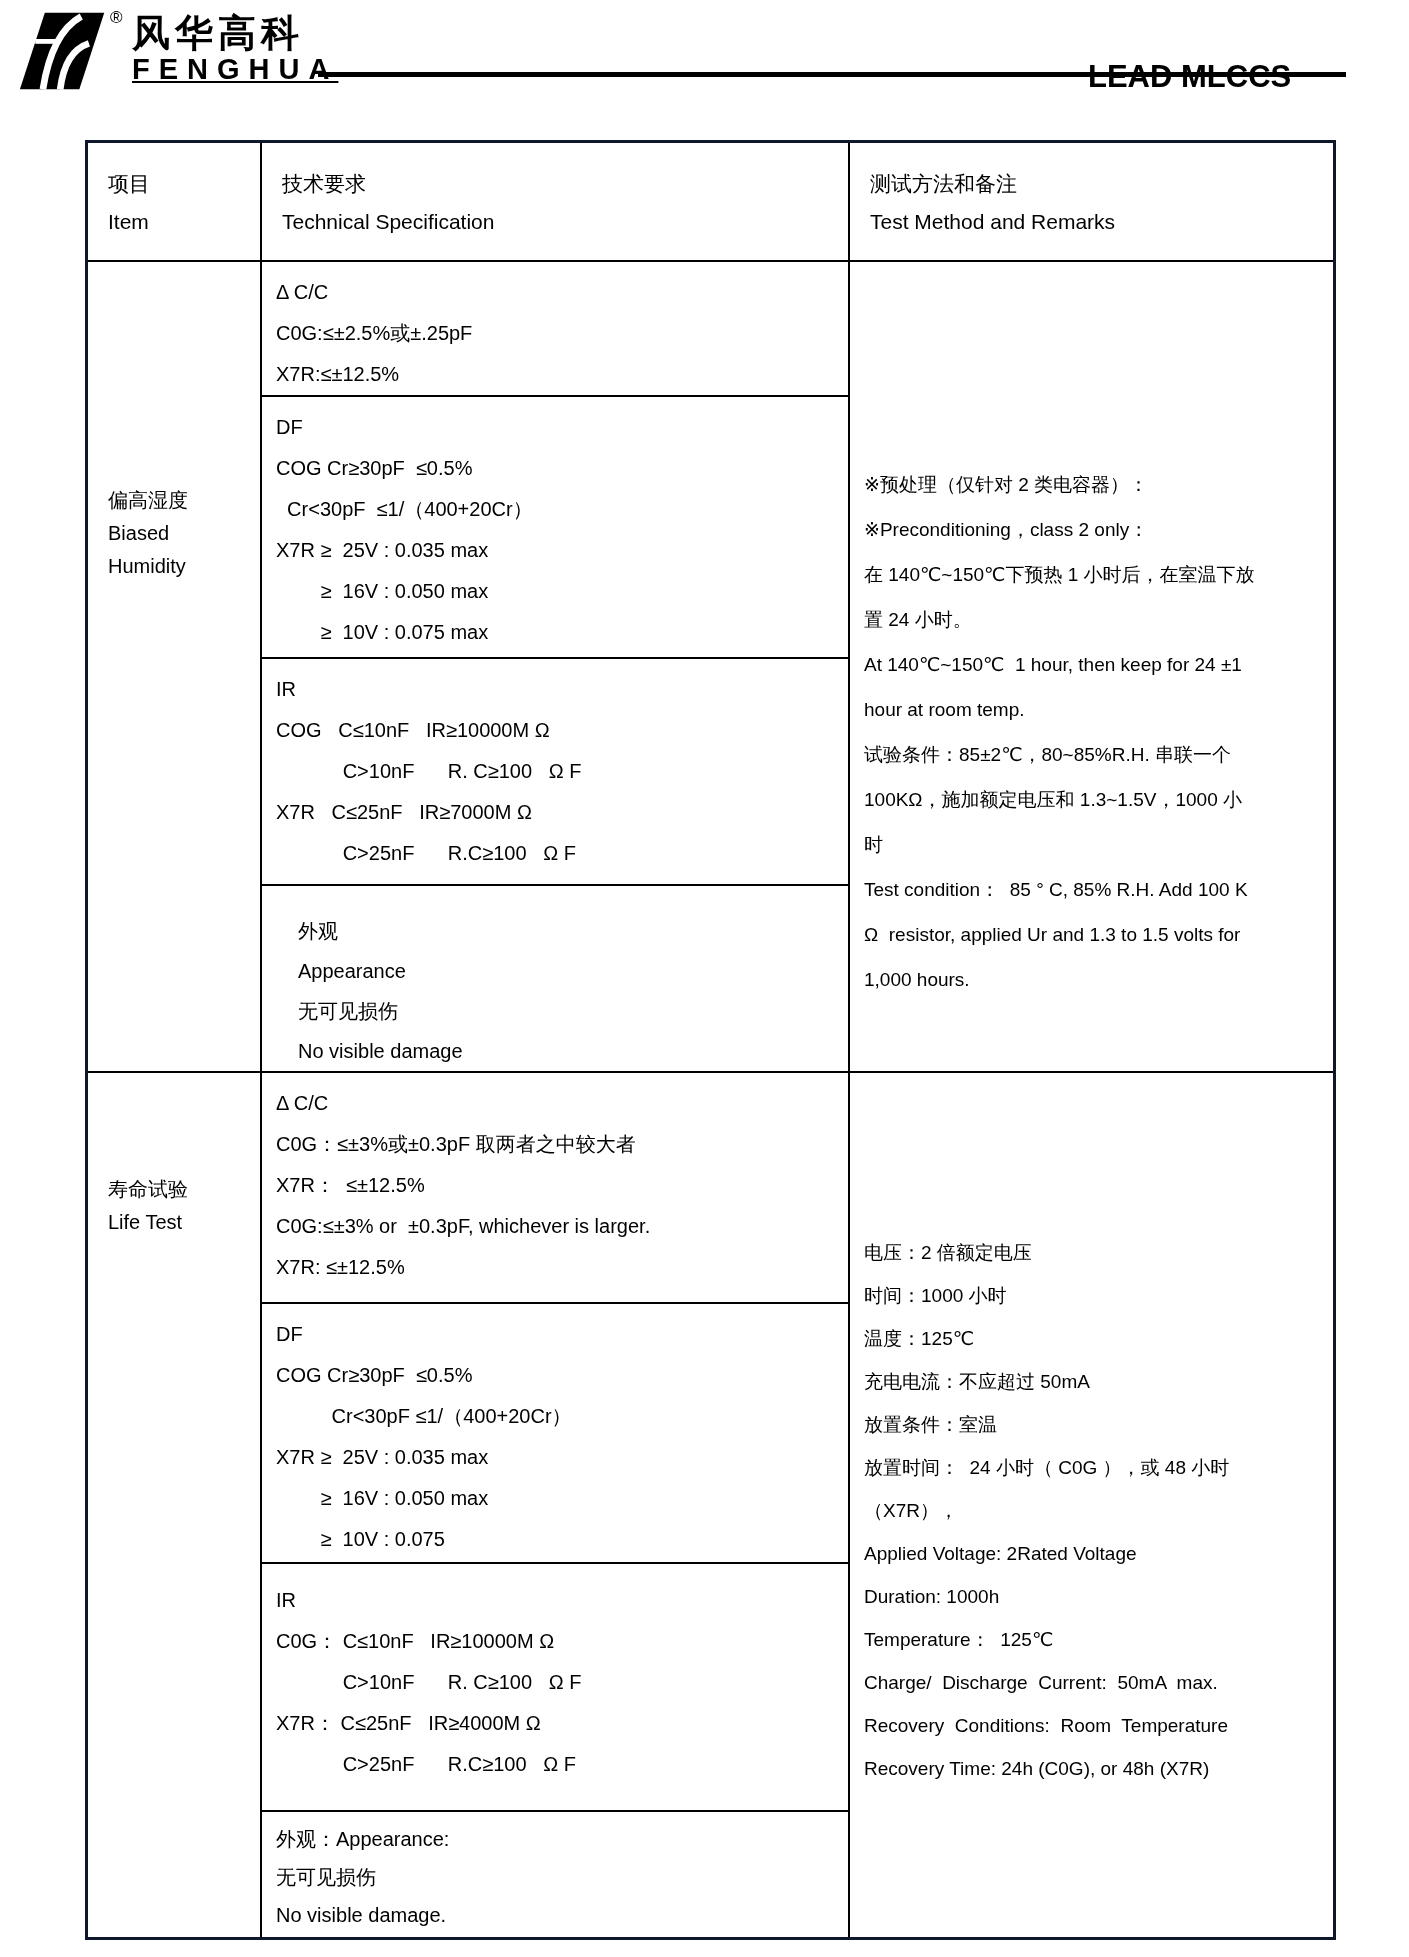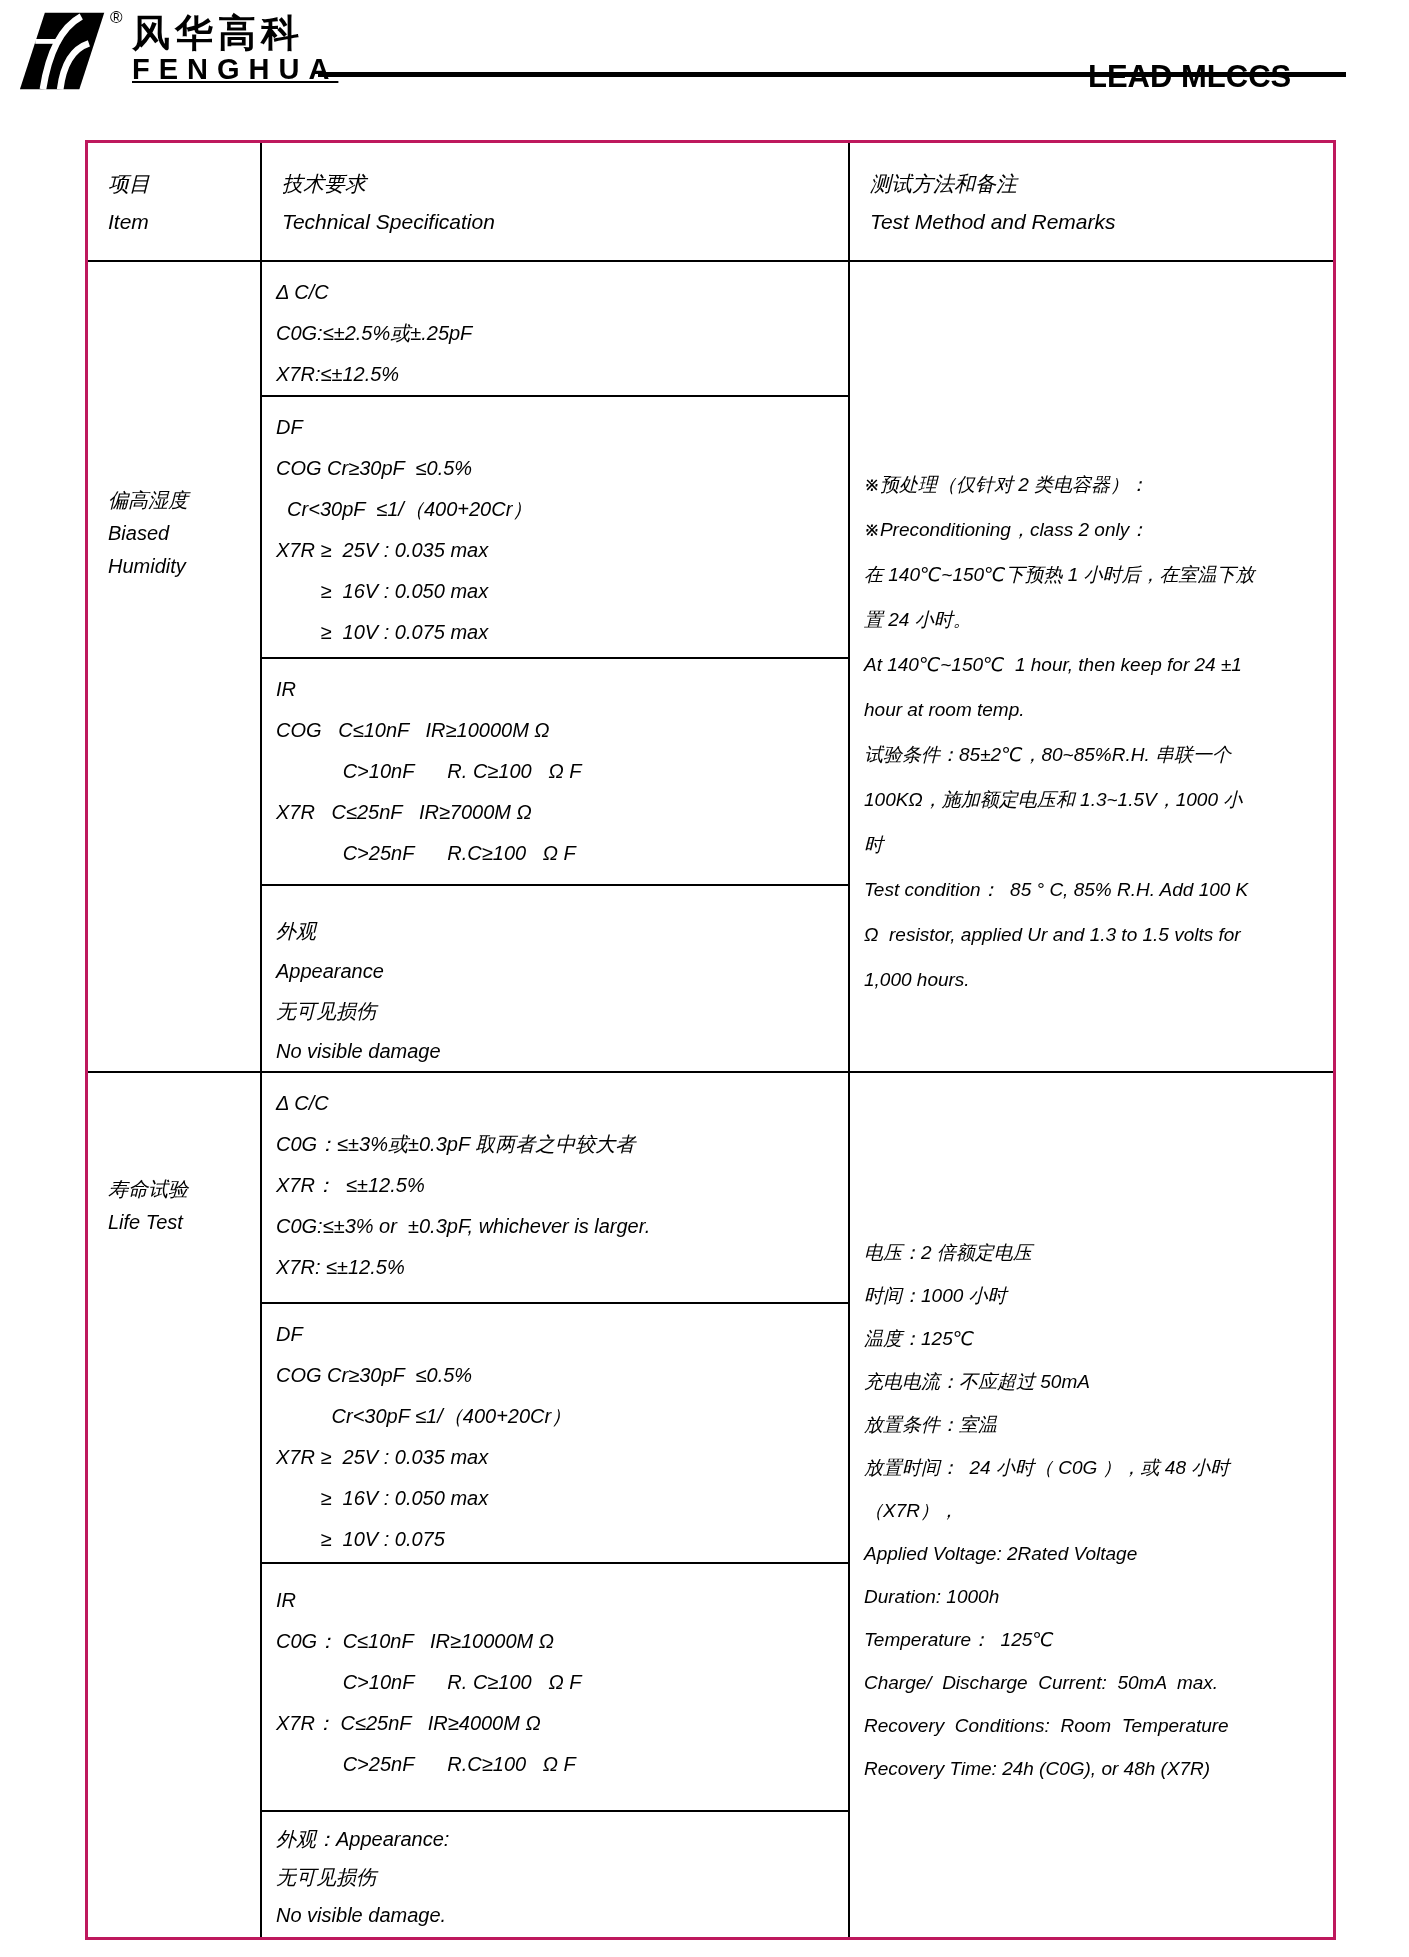--- a/index.html
+++ b/index.html
@@ -13,41 +13,40 @@
   .reg-mark { position:absolute; left:110px; top:8px; font-size:17px; }
   .brand { position:absolute; left:132px; top:12px; }
   .brand-cn { font-size:38px; font-weight:bold; letter-spacing:5px; line-height:42px; }
   .brand-en { font-size:29px; font-weight:600; letter-spacing:9px; line-height:32px; margin-top:-1px;text-decoration:underline; }
   .doc-title { position:absolute; left:1088px; top:27px; font-size:31px; font-weight:bold; letter-spacing:0px;margin-top:32px; }
   .header-rule { position:absolute; left:318px; top:72px; width:1028px; height:5px; background:#000; }
 
   
   .doc-table {
     position:absolute; left:85px; top:140px; width:1251px; height:1800px;
-    border:3px solid #be185d; box-sizing:border-box;
+    border:3px solid #0f172a; box-sizing:border-box;
     display:grid;
     grid-template-columns:174px 588px 1fr;
     grid-template-rows:119px 811px 1fr;
-    font-style:italic;
   }
   .cell { box-sizing:border-box; border-right:2px solid #000; border-bottom:2px solid #000; overflow:hidden; }
   .no-r { border-right:none; }
   .no-b { border-bottom:none; }
 
   .hcell { padding:22px 0 0 20px; font-size:21px; line-height:38px; }
   .hcell .ln { white-space:pre; }
 
   .item-cell { font-size:20px; line-height:33px; padding-left:20px; }
   .item-r1 { padding-top:222px; }
   .item-r2 { padding-top:100px; }
 
   .spec-cell { padding:0; display:flex; flex-direction:column; }
   .sec { box-sizing:border-box; border-bottom:2px solid #000; padding:10px 0 0 14px; font-size:20px; line-height:41px; }
   .sec.last { border-bottom:none; flex:1; }
-  .r1s1 { height:137px; } .r1s2 { height:266px; } .r1s3 { height:230px; } .r1s4 { line-height:40px; padding-top:25px; }
+  .r1s1 { height:137px; } .r1s2 { height:266px; } .r1s3 { height:230px; } .r1s4 { line-height:40px; padding-top:25px;margin-left:22px; }
   .r2s1 { height:231px; } .r2s2 { height:260px; } .r2s3 { height:248px; padding-top:16px; } .r2s4 { line-height:38px; padding-top:8px; }
 
   .method-cell { font-size:19px; }
   .method-r1 { padding:200px 6px 0 14px; line-height:45px; }
   .method-r2 { padding:158px 6px 0 14px; line-height:43px; }
 
   .ln { white-space:pre; }
 </style>
 </head>
 <body>

